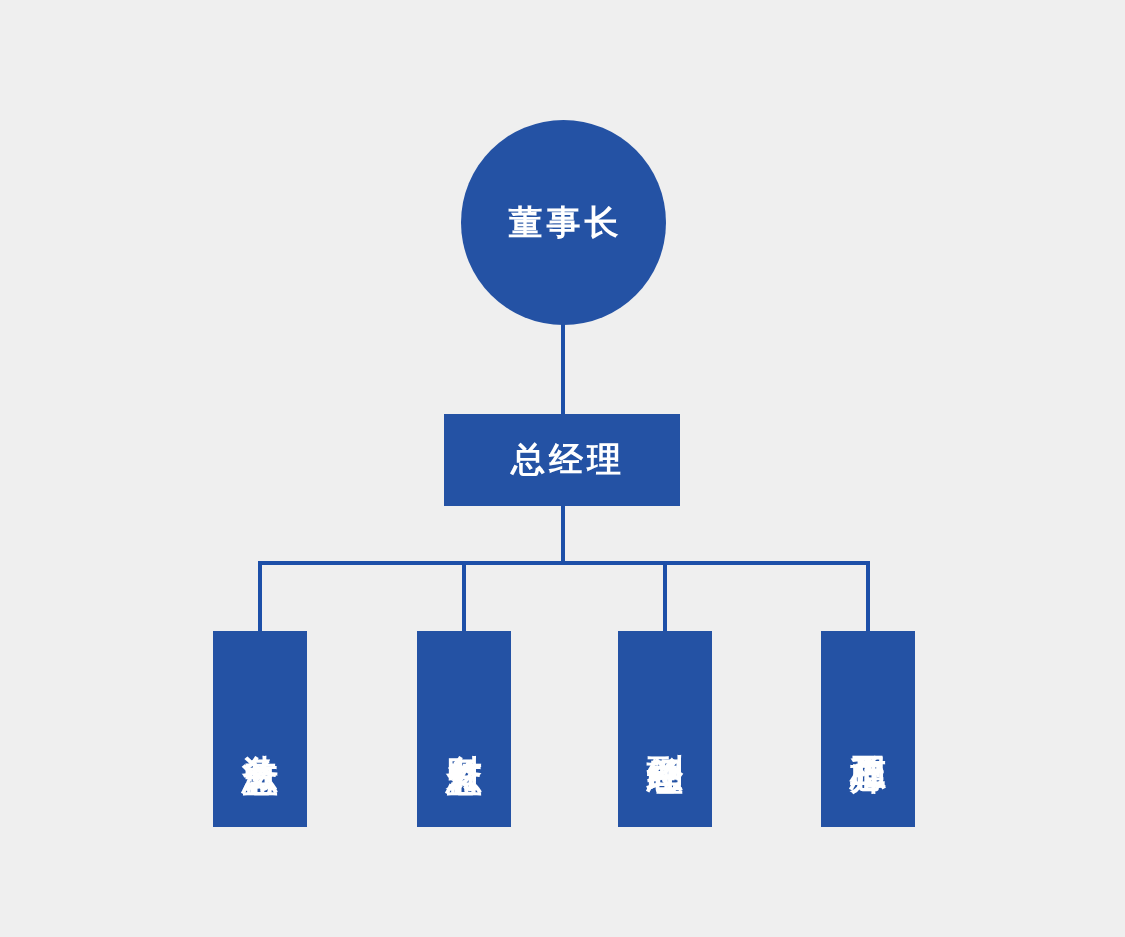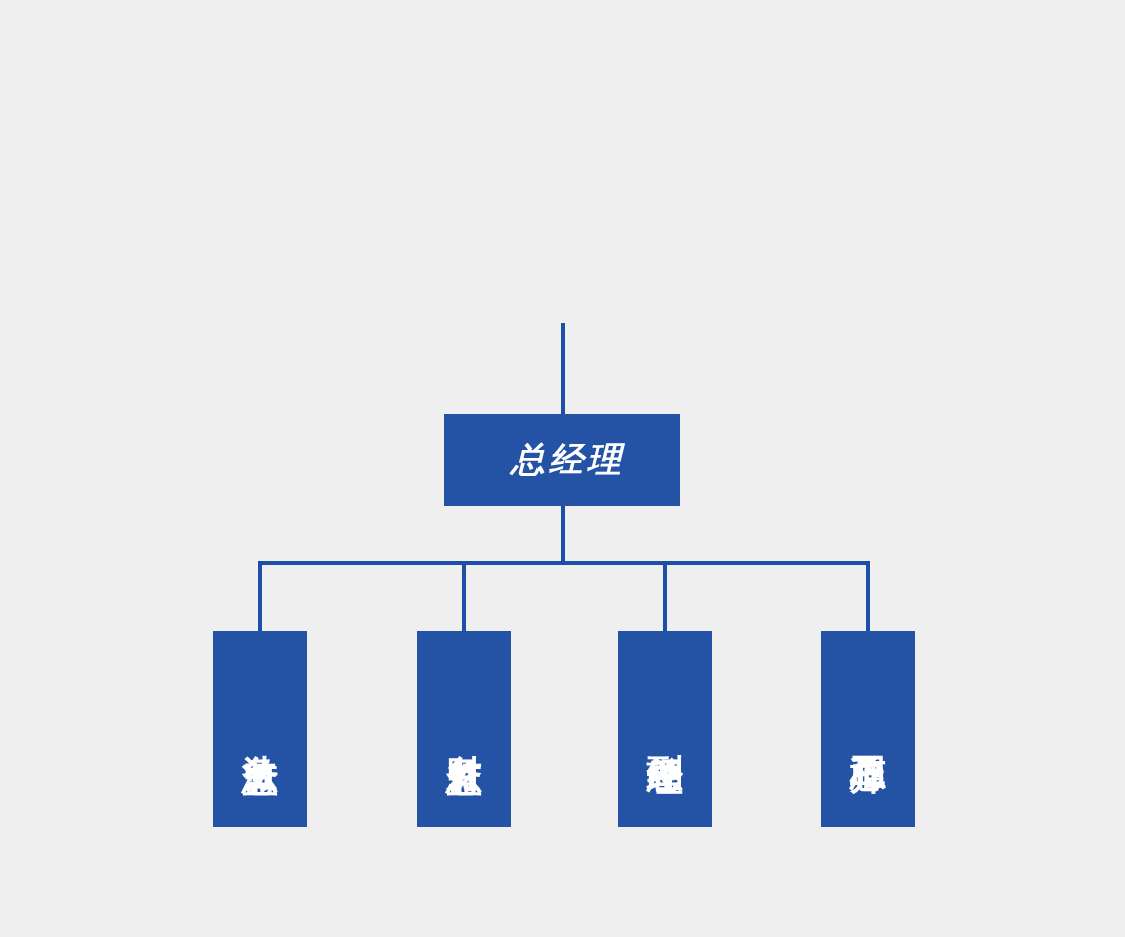--- a/index.html
+++ b/index.html
@@ -47,21 +47,21 @@
   }
   .node-circle .label { margin-left: 4px; }
   .node-rect-h {
     left: 444px;
     top: 414px;
     width: 236px;
     height: 92px;
     font-size: 34px;
     letter-spacing: 4px;
   }
-  .node-rect-h .label { margin-left: 12px; font-style: italic; }
+  .node-rect-h .label { margin-left: 12px; }
   .node-rect-v {
     top: 631px;
     width: 94px;
     height: 196px;
     font-size: 36px;
   }
   .node-rect-v .label {
     writing-mode: vertical-rl;
     text-orientation: upright;
     letter-spacing: 2px;
@@ -78,20 +78,23 @@
 <div class="canvas">
 
   <div class="line v" style="left:561px; top:323px; height:92px;"></div>
   <div class="line v" style="left:561px; top:505px; height:58px;"></div>
   <div class="line h" style="left:258px; top:561px; width:612px;"></div>
   <div class="line v" style="left:258px; top:561px; height:71px;"></div>
   <div class="line v" style="left:462px; top:561px; height:71px;"></div>
   <div class="line v" style="left:663px; top:561px; height:71px;"></div>
   <div class="line v" style="left:866px; top:561px; height:71px;"></div>
 
+  <div class="node node-circle">
+    <span class="label">董事长</span>
+  </div>
 
   <div class="node node-rect-h">
     <span class="label">总经理</span>
   </div>
 
   <div class="node node-rect-v pos-b1">
     <span class="label">法务总监</span>
   </div>
 
   <div class="node node-rect-v pos-b2">

